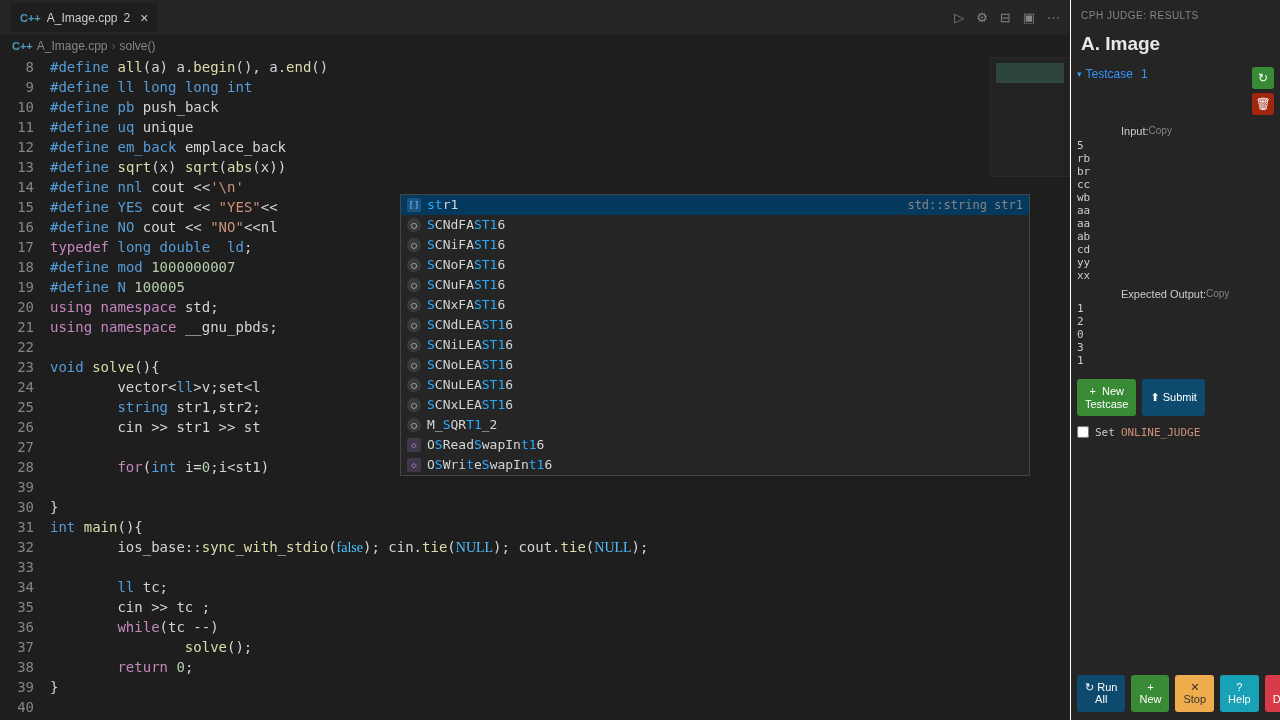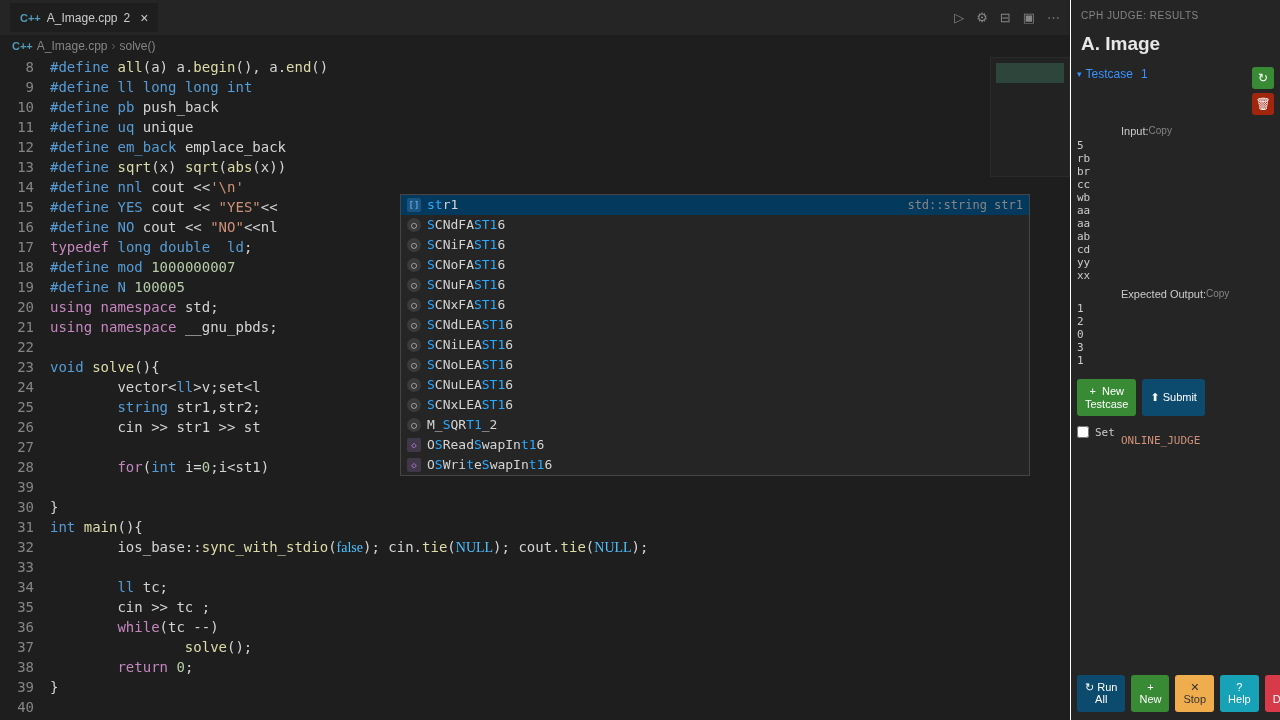--- a/index.html
+++ b/index.html
@@ -222,21 +222,21 @@
 .btn.dred { background: #d73a49; }
 .oj-row {
   display: flex;
   align-items: flex-start;
   gap: 6px;
   margin-top: 10px;
   font-size: 11px;
   font-family: 'Menlo','Consolas',monospace;
 }
 .oj-row input[type=checkbox]{ width: 12px; height: 12px; }
-.oj-code { color: #ce9178; margin-top: 8px; }
+.oj-code { color: #ce9178; }
 .bottom-buttons {
   position: absolute;
   bottom: 8px;
   left: 6px;
   right: 18px;
   display: flex;
   flex-direction: row;
   gap: 6px;
 }
 .btn-group {

